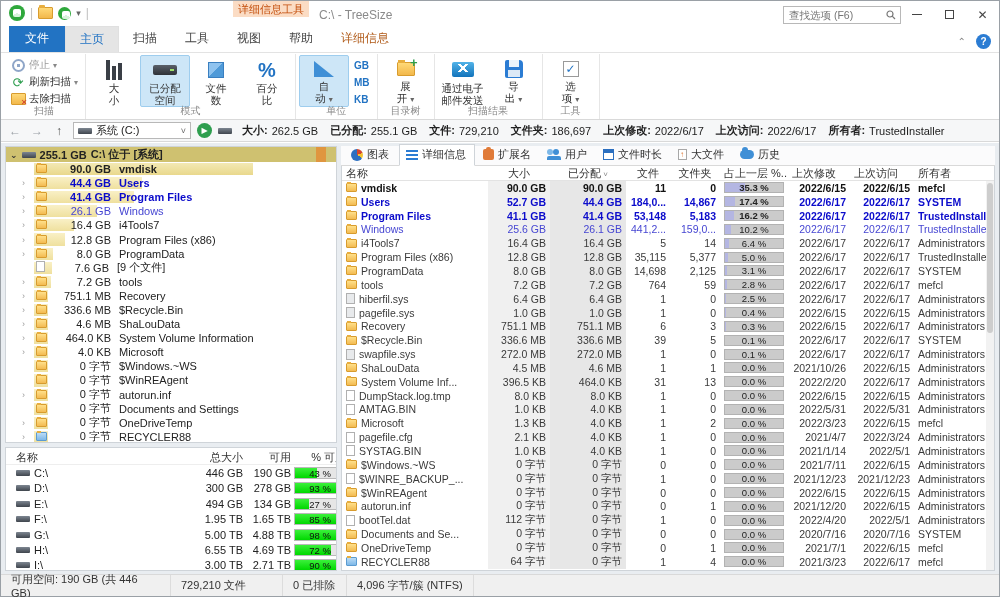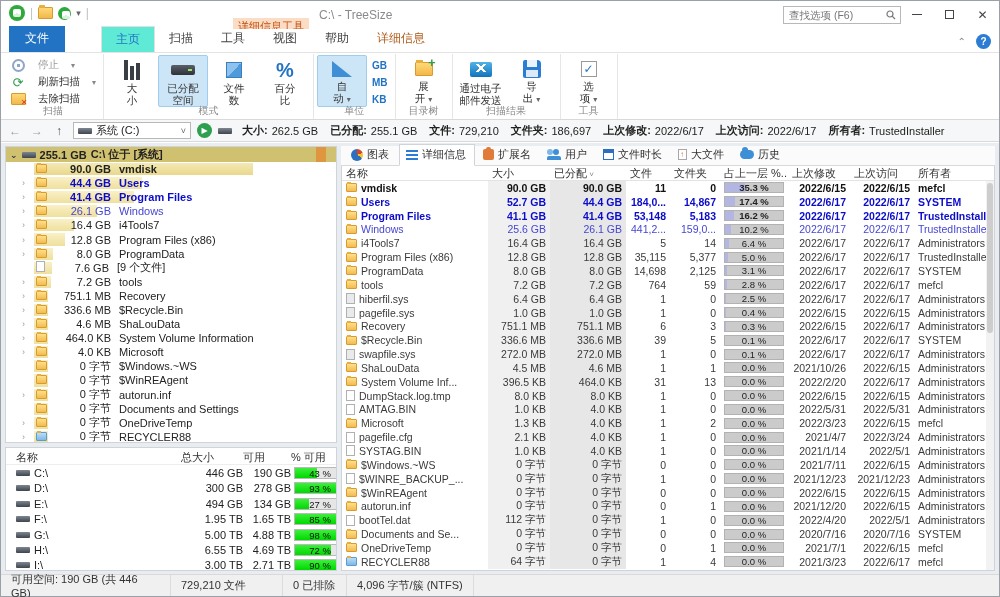--- a/index.html
+++ b/index.html
@@ -10,52 +10,52 @@
   
   .titlebar { position:relative; height:28px; background:#fff; }
   .qat { position:absolute; left:8px; top:4px; display:flex; align-items:center; gap:5px; }
   .qat .sep { color:#c0c0c0; font-size:12px; }
   .applogo { width:16px; height:16px; border-radius:50%; background:#2fa83c; position:relative; display:inline-block; }
   .applogo::after { content:""; position:absolute; left:4px; top:4px; width:8px; height:8px;
      background:conic-gradient(#fff 0 120deg, #d9f2db 120deg 240deg, #fff 240deg); border-radius:2px; }
   .mini-folder { width:15px; height:12px; background:linear-gradient(#ffd978,#f2b84b); border:1px solid #d89c2e; border-radius:1px; position:relative; }
   .mini-folder::before { content:""; position:absolute; left:0; top:-3px; width:6px; height:3px; background:#e8ae3f; border-radius:1px 1px 0 0; }
   .caret { color:#666; font-size:9px; }
-  .ctx-header { position:absolute; left:232px; top:17px; width:76px; height:16px; background:#fbdcc4;
+  .ctx-header { position:absolute; left:232px; top:0; width:76px; height:16px; background:#fbdcc4;
      color:#c4500e; font-size:11px; text-align:center; line-height:16px; }
   .win-title { position:absolute; left:318px; top:7px; color:#8a8a8a; font-size:12px; }
   .searchbox { position:absolute; right:98px; top:5px; width:118px; height:18px; border:1px solid #b8b8b8;
      background:#fff; font-size:10.5px; padding:0 16px 0 5px; color:#444; font-family:inherit; }
   .search-mag { position:absolute; right:103px; top:9px; width:10px; height:10px; pointer-events:none; }
   .win-controls { position:absolute; right:0; top:0; display:flex; }
   .win-btn { width:33px; height:27px; display:flex; align-items:center; justify-content:center; color:#444; font-size:12px; cursor:default; }
   .win-btn .maxbox { width:9px; height:9px; border:1px solid #444; }
   .win-btn .minline { width:10px; height:1px; background:#444; display:block; }
 
   
   .tabrow { position:relative; height:24px; background:#fff; border-bottom:1px solid #e3e3e3; display:flex; align-items:flex-end; padding-left:8px; }
   .rtab { padding:4px 14px; font-size:12px; color:#444; }
   .rtab.file { background:#2273c3; color:#fff; padding:4px 16px; }
-  .rtab.active { background:#5eead4; border:1px solid #e0e0e0; border-bottom:none; color:#2273c3;margin-left:36px; }
+  .rtab.active { background:#e5e5e5; border:1px solid #e0e0e0; border-bottom:none; color:#2273c3; }
   .rtab.ctx { color:#b05a18; }
   .ribbon-mini { position:absolute; right:8px; bottom:3px; display:flex; gap:10px; align-items:center; }
   .chev-up { color:#888; font-size:10px; }
   .help-circle { width:15px; height:15px; border-radius:50%; background:#2b7cd3; color:#fff; font-size:10px; font-weight:bold;
      display:flex; align-items:center; justify-content:center; }
 
   
   .ribbon { height:67px; background:#fff; border-bottom:1px solid #d9d9d9; display:flex; align-items:stretch; padding:1px 2px 0 2px; }
   .rgroup { position:relative; display:flex; flex-direction:column; border-right:1px solid #e6e6e6; padding:1px 3px 13px 3px; }
   .rgroup-label { position:absolute; bottom:1px; left:0; right:0; text-align:center; font-size:10px; color:#8a8a8a; }
   .rgroup-body { display:flex; align-items:stretch; gap:1px; height:52px; }
   .bigbtn { width:50px; display:flex; flex-direction:column; align-items:center; justify-content:flex-start; padding-top:2px; border-radius:2px; border:1px solid transparent; }
   .bigbtn .blabel { font-size:10.5px; color:#333; text-align:center; line-height:12px; margin-top:1px; }
   .bigbtn.sel { background:#cde6f7; border-color:#9ecdee; }
   .smallstack { display:flex; flex-direction:column; justify-content:flex-start; gap:1px; padding-top:2px; }
-  .smallbtn { display:flex; align-items:center; gap:12px; font-size:10.5px; color:#333; padding:0 3px; height:16px; border-radius:2px; border:1px solid transparent; }
+  .smallbtn { display:flex; align-items:center; gap:3px; font-size:10.5px; color:#333; padding:0 3px; height:16px; border-radius:2px; border:1px solid transparent; }
   .smallbtn.disabled { color:#9a9a9a; }
   .smallbtn .u { color:#2273c3; font-weight:bold; font-size:10px; }
   .icon24 { width:26px; height:24px; display:flex; align-items:center; justify-content:center; }
   .icon16 { width:16px; height:14px; display:flex; align-items:center; justify-content:center; }
 
   
   .i-folder-big { width:24px; height:18px; background:linear-gradient(#ffe48a,#f4b64a); border:1px solid #d89c2e; border-radius:2px; position:relative; }
   .i-folder-big::before { content:""; position:absolute; left:0; top:-4px; width:9px; height:4px; background:#eeb14b; border-radius:2px 2px 0 0; }
   .i-bars { display:flex; gap:2px; align-items:flex-end; height:20px; }
   .i-bars i { width:4px; background:#3a3f46; display:block; }
@@ -120,21 +120,21 @@
   .trow.selrow .tsize,.trow.selrow .tname { font-weight:bold; }
   .f-folder { width:11px; height:9px; background:linear-gradient(#ffe08a,#f3bb52); border:1px solid #d89c2e; border-radius:1px; display:inline-block; position:relative; }
   .f-folder::before { content:""; position:absolute; left:0; top:-2px; width:4px; height:2px; background:#e8ae3f; }
   .f-folder.blue { background:linear-gradient(#bcdcf5,#7db8e8); border-color:#5b9bd0; }
   .f-file { width:9px; height:11px; background:#fff; border:1px solid #b0b0b0; display:inline-block; position:relative; }
   .f-file.gray { background:#e8eaec; }
 
   
   .dhead,.drow { display:grid; grid-template-columns: 165px 62px 48px 55px; align-items:center; height:15.4px; padding:0 2px 0 10px; }
   .dhead { color:#333; border-bottom:1px solid #eee; }
-  .dhead .h { text-align:left; }
+  .dhead .h { text-align:right; }
   .dhead .h0 { text-align:left; }
   .drow .c0 { display:flex; align-items:center; gap:4px; }
   .drow .num { text-align:right; }
   .dbar { position:relative; width:52px; height:12px; background:#e6e6e6; border:1px solid #b9b9b9; margin-left:3px; }
   .dbar .fill { position:absolute; left:0; top:0; bottom:0; background:linear-gradient(#3bf03b,#00d800); }
   .dbar .txt { position:absolute; inset:0; text-align:center; font-size:9.5px; line-height:11px; color:#111; }
 
   
   .viewtabs { height:20px; background:#fbfbfc; display:flex; align-items:flex-end; padding-left:4px; gap:2px; border-bottom:1px solid #d9d9d9; }
   .vtab { display:flex; align-items:center; gap:4px; padding:2px 8px 3px 6px; font-size:11px; color:#333; }
@@ -153,21 +153,21 @@
   .vi-bigfile { width:9px; height:11px; background:#fff; border:1px solid #a8a8a8; position:relative; }
   .vi-bigfile::after { content:"↑"; position:absolute; left:1px; top:0px; color:#e07b39; font-size:8px; font-weight:bold; }
   .vi-cloud { width:14px; height:9px; background:#3f8fd6; border-radius:6px; position:relative; }
   .vi-cloud::before { content:""; position:absolute; left:2px; top:-3px; width:6px; height:6px; border-radius:50%; background:#3f8fd6; }
 
   
   .dtable { flex:1; background:#fff; border:1px solid #cfd4d9; border-top:none; position:relative; overflow:hidden; }
   .thead,.trowd { display:grid; grid-template-columns: 146px 62px 76px 44px 50px 68px 62px 64px 1fr; align-items:center; }
   .thead { height:15px; color:#333; border-bottom:1px solid #e3e3e3; padding-right:8px; }
   .thead .h { padding:0 4px; white-space:nowrap; overflow:hidden; }
-  .thead .r { text-align:left; }
+  .thead .r { text-align:center; }
   .thead .sortcaret { color:#888; font-size:8px; }
   .tbody { position:absolute; top:15px; bottom:0; left:0; right:8px; }
   .trowd { height:13.85px; font-size:10.5px; color:#3a3a3a; }
   .trowd .cell { padding:0 4px; white-space:nowrap; overflow:hidden; }
   .trowd .r { text-align:right; }
   .trowd .name { display:flex; align-items:center; gap:4px; }
   .col-shade1 { background:#f0f0f0; height:100%; display:flex; align-items:center; justify-content:flex-end; }
   .col-shade2 { background:#e7e7e7; height:100%; display:flex; align-items:center; justify-content:flex-end; }
   .pbar { position:relative; width:60px; height:11px; background:#cbcbcb; border:1px solid #b2b2b2; margin:0 auto; }
   .pbar .fill { position:absolute; left:0; top:0; bottom:0; background:#b4b6e2; }

